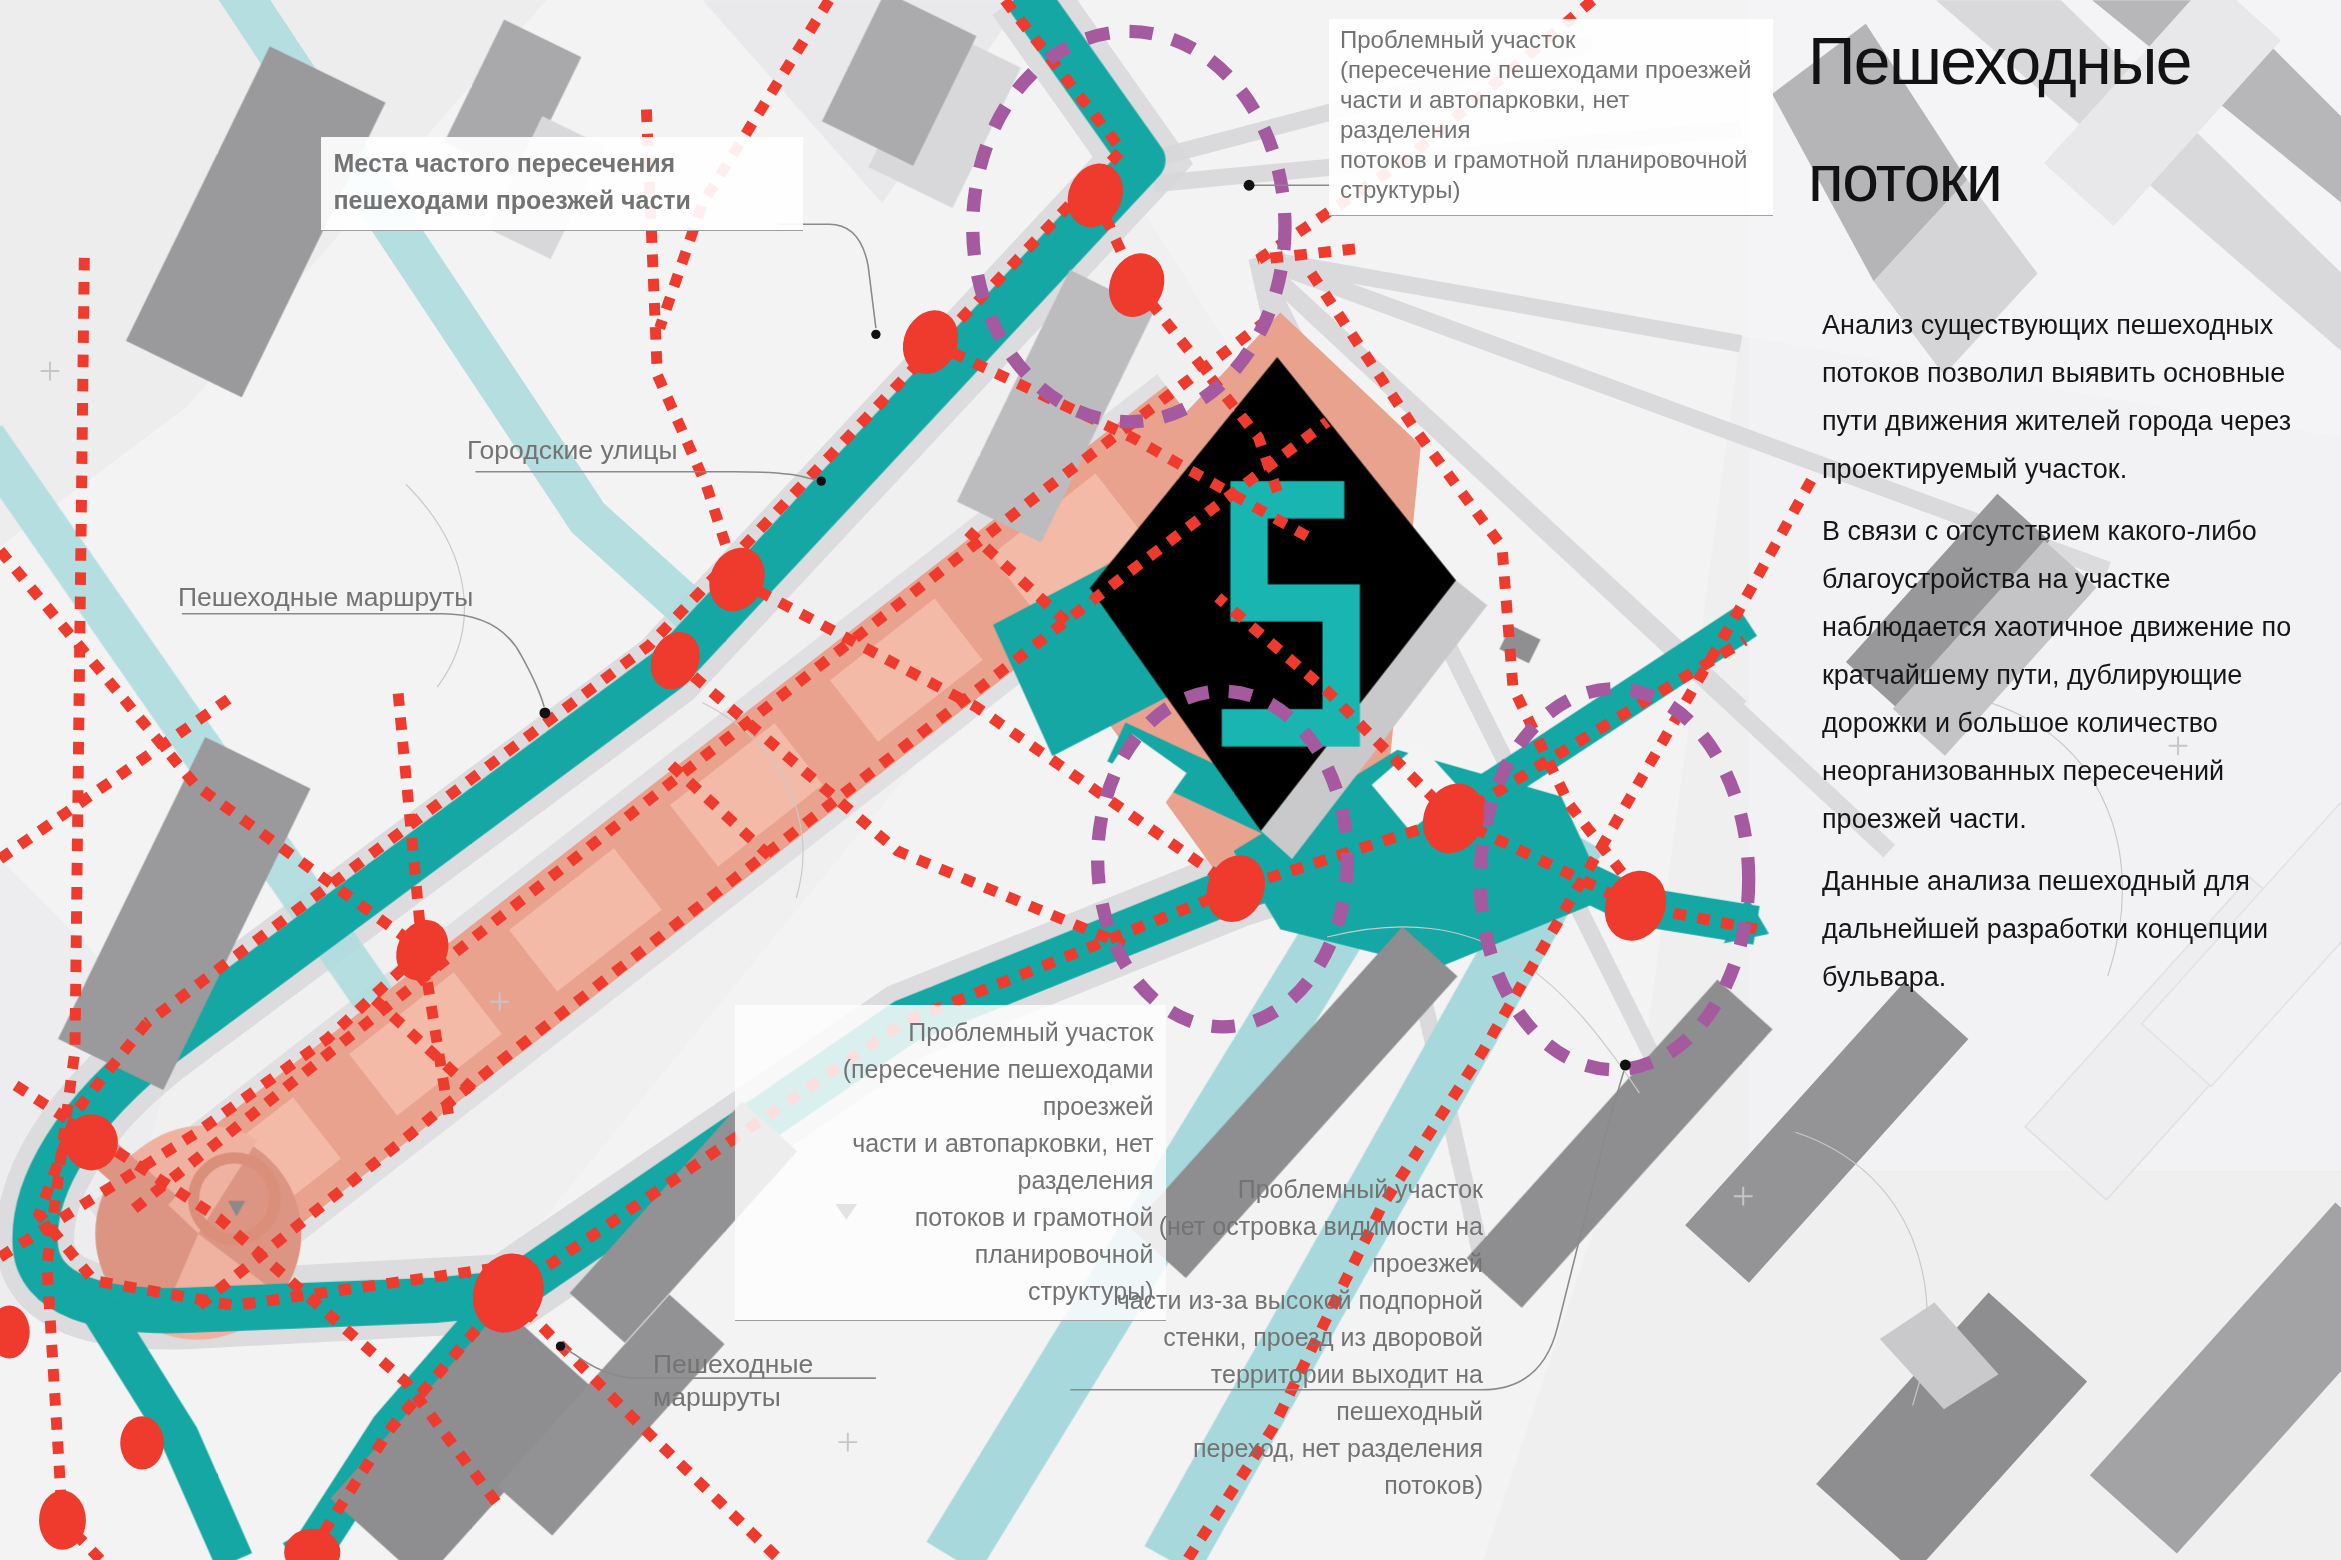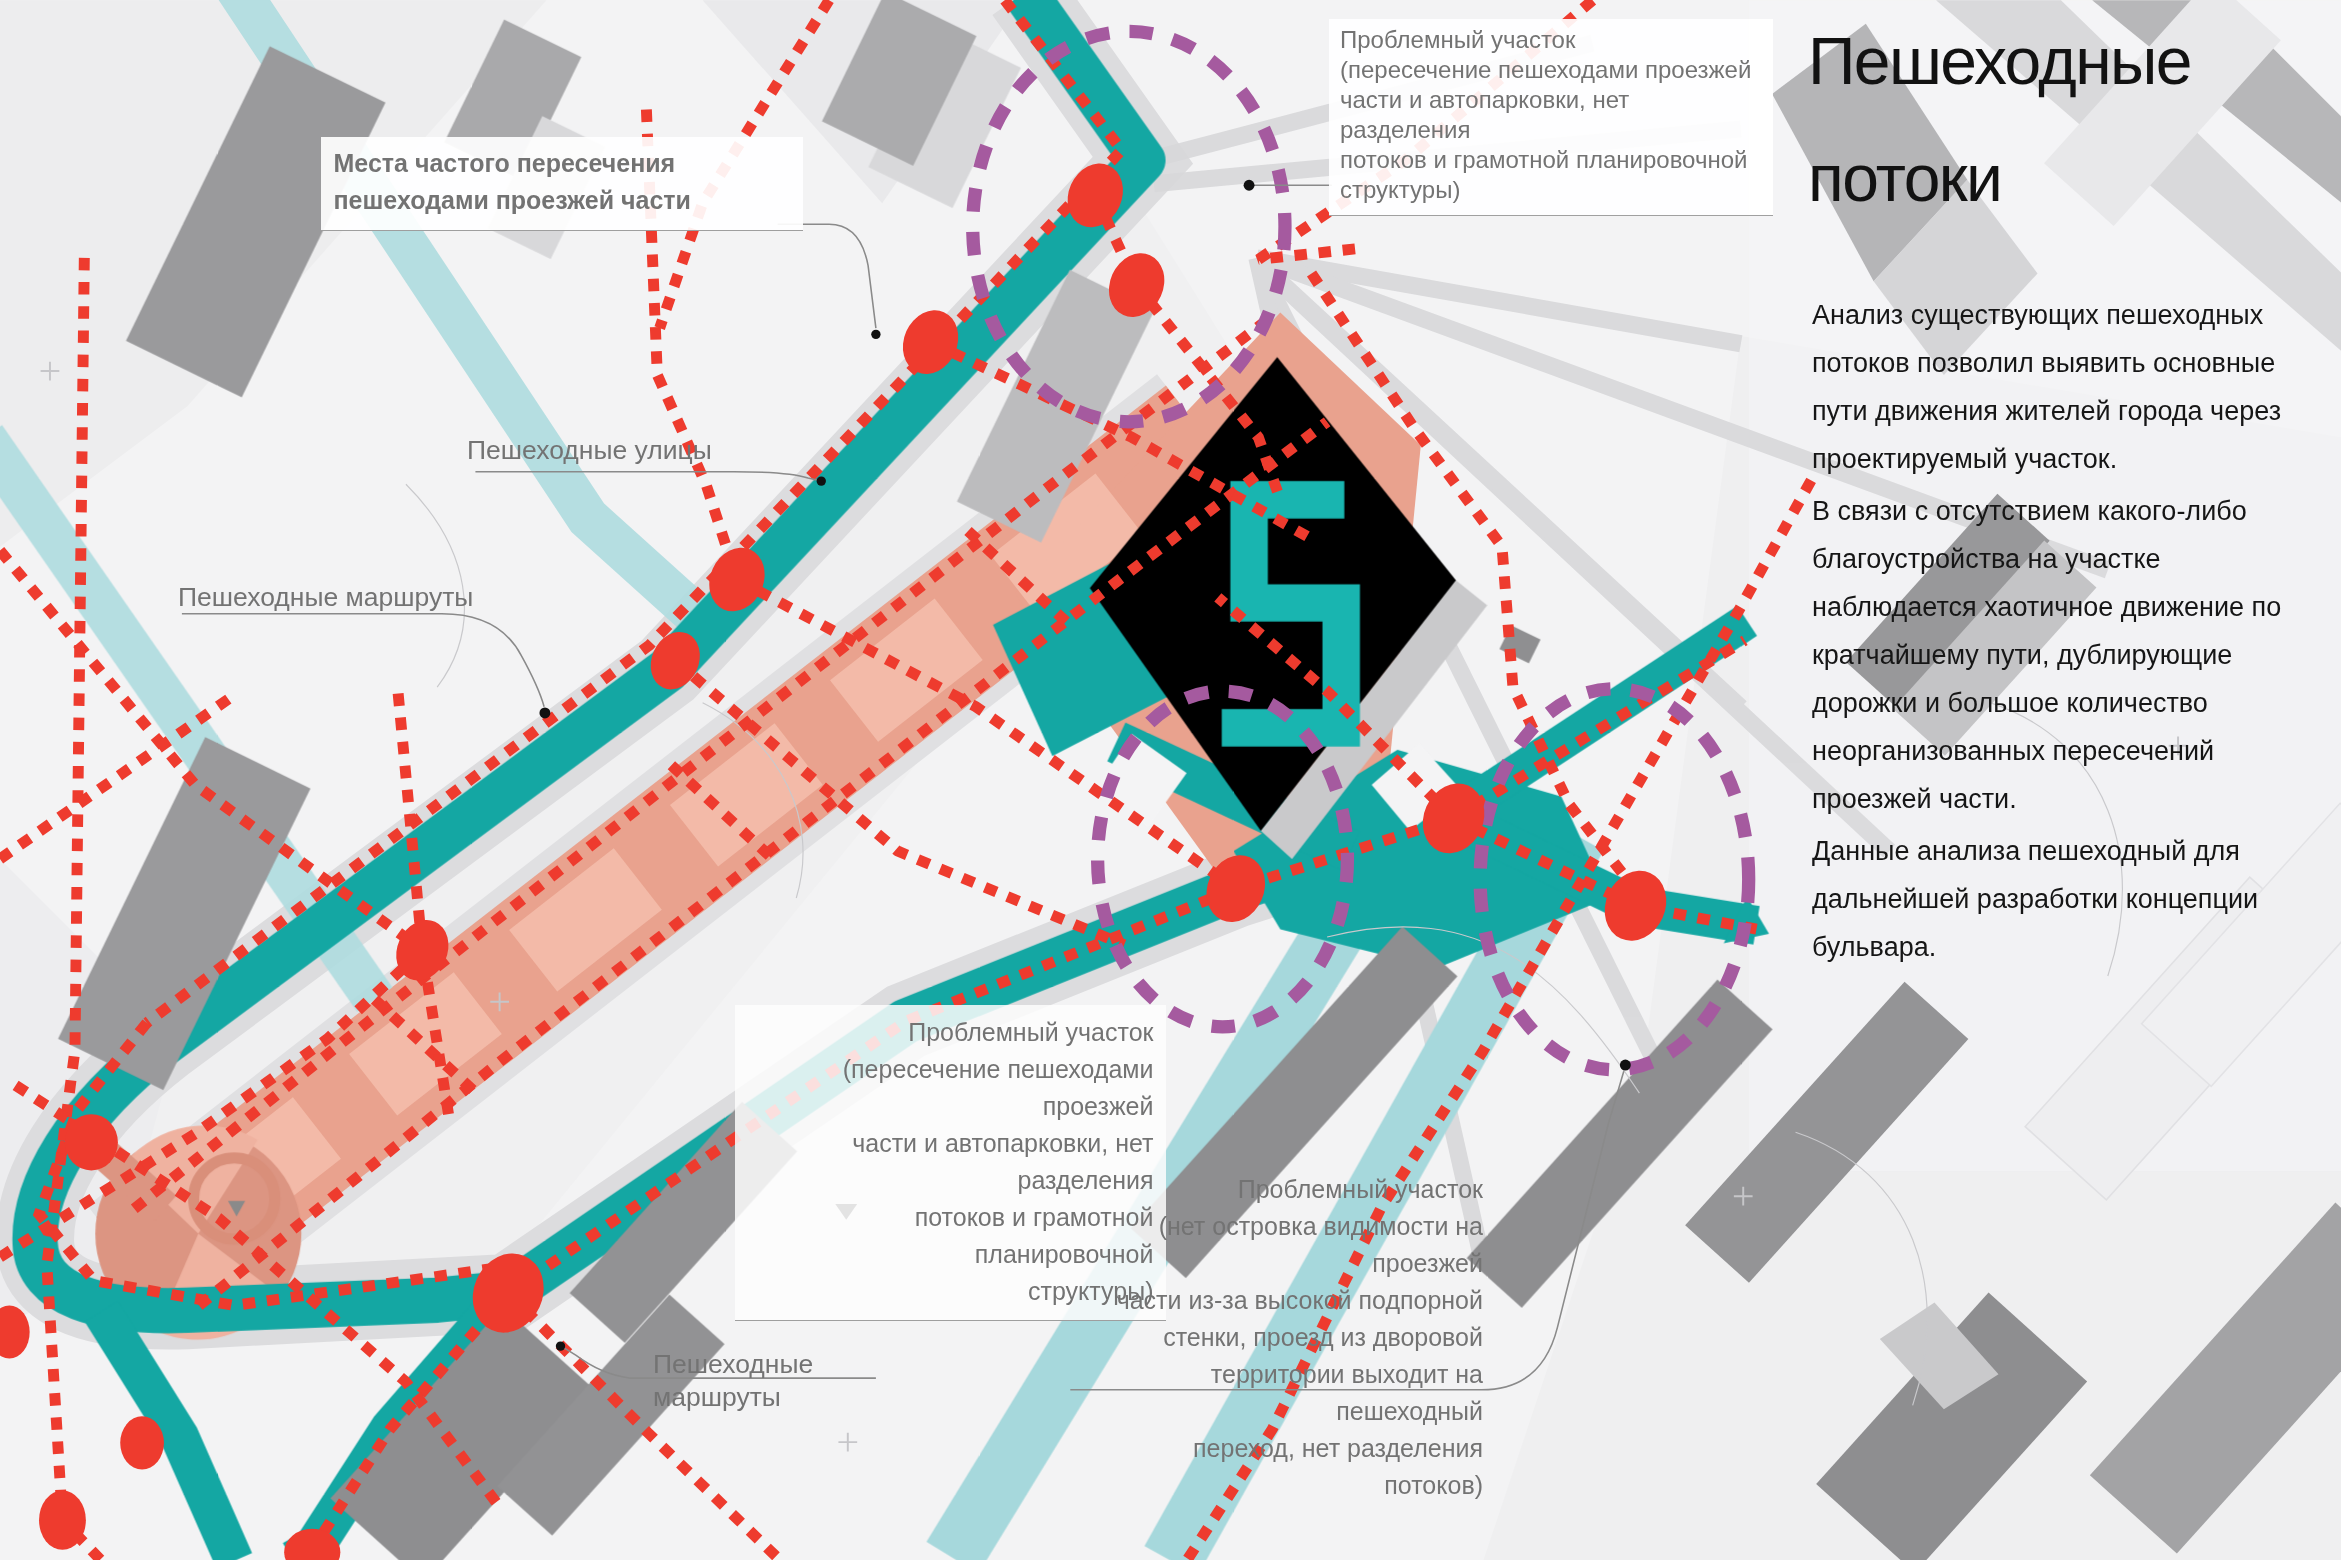--- a/index.html
+++ b/index.html
@@ -4,21 +4,21 @@
 <style>
   html,body{margin:0;padding:0;background:#fff;}
   .stage{position:relative;width:2342px;height:1561px;overflow:hidden;background:#f3f3f4;
          font-family:"Liberation Sans",sans-serif;color:#141414;}
   .stage svg{position:absolute;left:0;top:0;}
   .lbl{position:absolute;white-space:pre-line;color:#737373;}
   .lbl.boxed{background:rgba(255,255,255,.92);}
   .t-title{position:absolute;left:1808px;top:3.1px;width:523px;font-size:66px;line-height:117px;
            letter-spacing:-1.6px;font-weight:400;color:#121212;}
   .t-body{position:absolute;left:1808px;top:287px;width:525px;font-size:27px;line-height:48px;color:#161616;}
-  .t-body div{margin:4px;}
+  .t-body div{margin:14px;}
   .lbl-crossings{left:321px;top:137px;width:457px;padding:7.8px 12.5px 11px;font-size:25px;line-height:37px;
                  border-bottom:1.6px solid #9e9e9e;background:rgba(255,255,255,.92);font-weight:bold;}
   .lbl-citystreets{left:467px;top:434px;width:281px;font-size:26.5px;line-height:33px;}
   .lbl-routes-top{left:178px;top:581px;width:328px;font-size:26.5px;line-height:33px;}
   .lbl-problem-top{left:1329px;top:19px;width:422px;padding:6.2px 11px 9.4px;font-size:24px;line-height:30px;
                    border-bottom:1.6px solid #a0a0a0;background:rgba(255,255,255,.95);}
   .lbl-problem-mid{left:735px;top:1005px;width:406px;padding:9.4px 12.5px;font-size:25px;line-height:37px;
                    text-align:right;background:rgba(253,253,253,.85);border-bottom:1.6px solid #9e9e9e;}
   .lbl-problem-bot{left:1112px;top:1171px;width:371px;font-size:25px;line-height:37px;text-align:right;}
   .lbl-routes-bot{left:653px;top:1348px;width:265px;font-size:26.5px;line-height:33px;}
@@ -233,21 +233,21 @@
   <div>потоки</div>
 </div>
 
 <div class="t-body">
   <div>Анализ существующих пешеходных потоков позволил выявить основные пути движения жителей города через проектируемый участок.</div>
   <div>В связи с отсутствием какого-либо благоустройства на участке наблюдается хаотичное движение по кратчайшему пути, дублирующие дорожки и большое количество неорганизованных пересечений проезжей части.</div>
   <div>Данные анализа пешеходный для дальнейшей разработки концепции бульвара.</div>
 </div>
 
 <div class="lbl boxed lbl-crossings">Места частого пересечения пешеходами проезжей части</div>
-<div class="lbl lbl-citystreets">Пешеходные улицы</div>
+<div class="lbl lbl-citystreets">Городские улицы</div>
 <div class="lbl lbl-routes-top">Пешеходные маршруты</div>
 <div class="lbl boxed lbl-problem-top">Проблемный участок
 (пересечение пешеходами проезжей
 части и автопарковки, нет разделения
 потоков и грамотной планировочной
 структуры)</div>
 <div class="lbl lbl-problem-mid">Проблемный участок
 (пересечение пешеходами проезжей
 части и автопарковки, нет разделения
 потоков и грамотной планировочной

